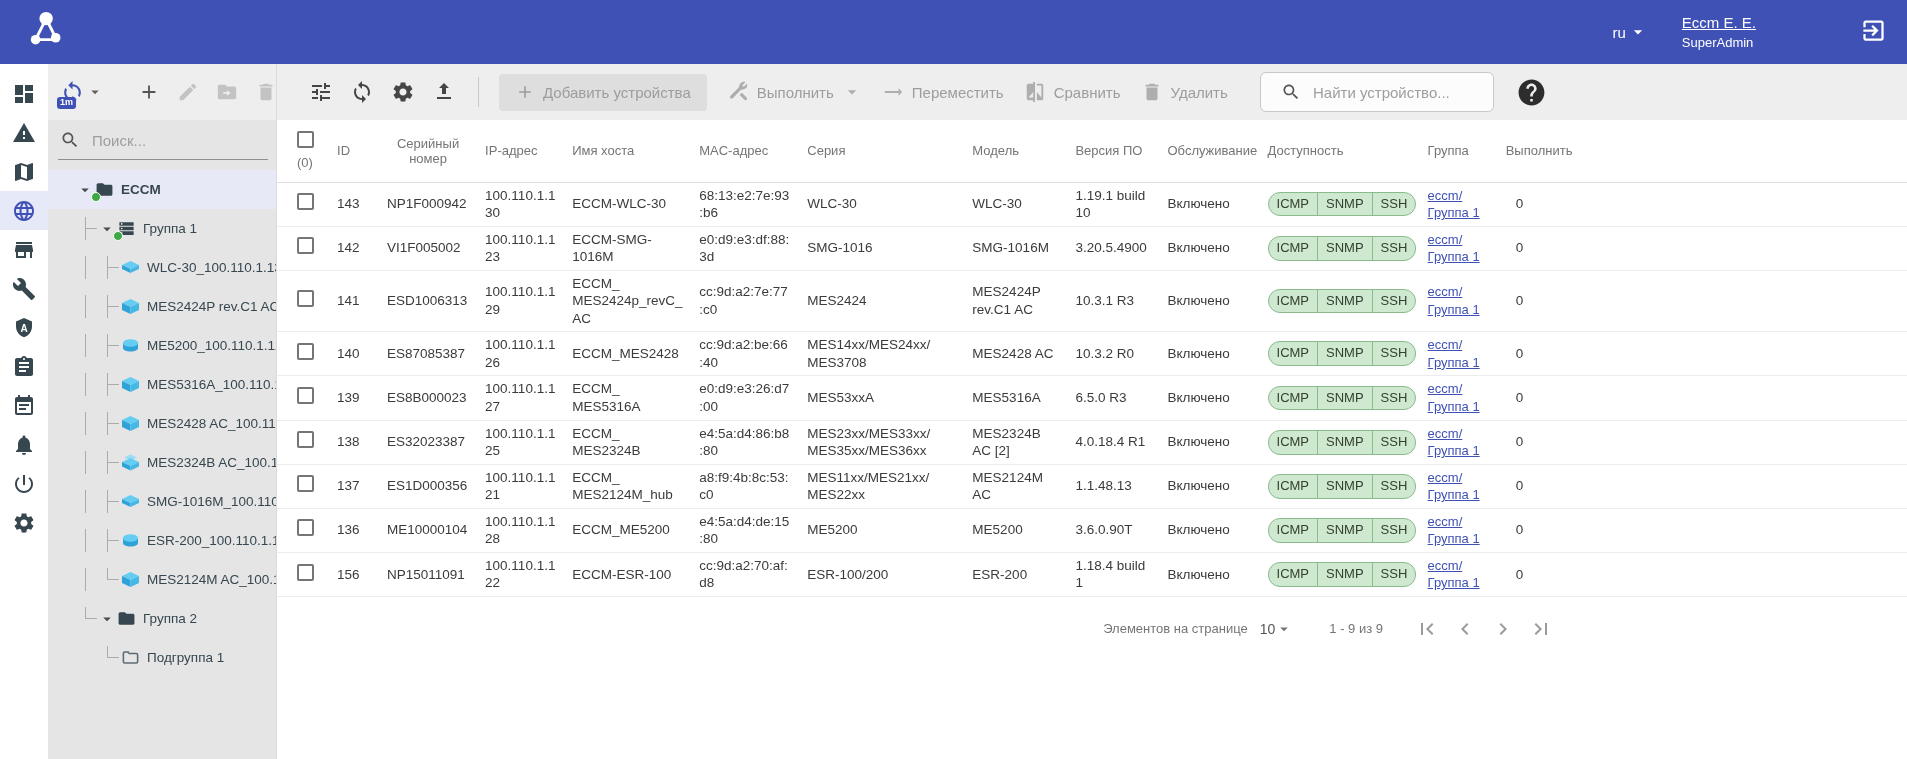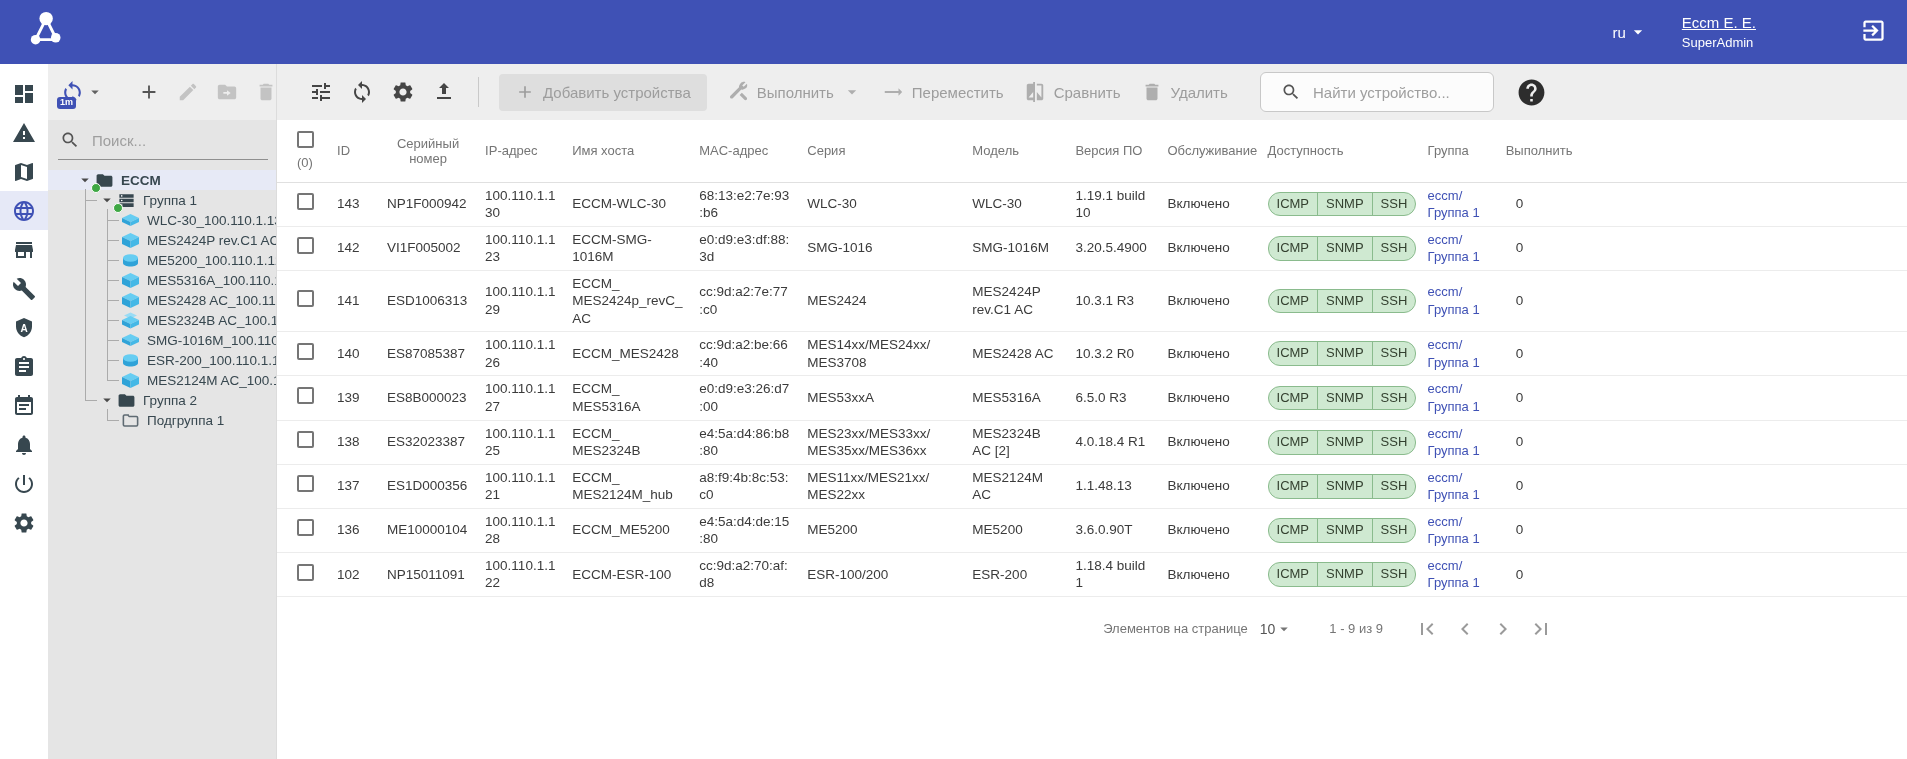--- a/index.html
+++ b/index.html
@@ -40,21 +40,21 @@
   .tt-btn svg{width:22px;height:22px}
   .tt-btn.en svg{fill:#545454}
   .tt-btn.dis svg{fill:#c3c3c3}
 
   .tree-search{display:flex;align-items:center;gap:10px;margin:10px 8px 0 10px;padding:0 2px 9px 2px;border-bottom:1px solid #8f8f8f}
   .tree-search svg{width:20px;height:20px;fill:#545454;flex:none}
   .tree-search input{border:0;outline:0;font-size:15px;width:100%;color:#333;background:transparent;font-family:inherit}
   .tree-search input::placeholder{color:#9e9e9e}
 
   .tree{padding-top:10px;font-size:13.5px;color:#37474f;flex:1;overflow:hidden}
-  .trow{height:20px;display:flex;align-items:center;padding-left:8px;cursor:pointer;white-space:nowrap}
+  .trow{height:39px;display:flex;align-items:center;padding-left:8px;cursor:pointer;white-space:nowrap}
   .trow.selected{background:#e7eaf6}
   .trow.root .t-label{font-weight:bold}
   .tsp{width:20px;flex:none;height:23px}
   .tc{width:22px;height:23px;flex:none;position:relative}
   .tc.v::before{content:"";position:absolute;left:9px;top:0;bottom:0;border-left:1px solid #ababab}
   .tc.v.half::before{bottom:11px}
   .tc.dash::after{content:"";position:absolute;left:10px;right:1px;top:11px;border-top:1px solid #ababab}
   .t-caret{width:18px;height:18px;fill:#4a4a4a;flex:none}
   .t-icon{flex:none;margin:0 7px 0 1px;position:relative;display:flex}
   .t-icon.dot::after{content:"";position:absolute;left:-4px;bottom:-3px;width:8px;height:8px;border-radius:50%;background:#3fa844;border:1.5px solid #fff}
@@ -83,21 +83,21 @@
   .tbl{width:100%;border-collapse:collapse;table-layout:fixed}
   .tbl thead th{height:62px;font-size:13px;color:#757575;font-weight:normal;text-align:left;padding:6px 8px;border-bottom:1px solid #e0e0e0;vertical-align:middle}
   .tbl thead th.center{text-align:center}
   .tbl tbody td{height:43px;padding:4px 8px;border-bottom:1px solid #ececec;font-size:13.5px;color:#3b3b3b;vertical-align:middle;overflow-wrap:break-word;word-break:break-word;line-height:1.3}
   .th-check,.td-check{padding-left:20px !important}
   .cb{width:17px;height:17px;border:2px solid #757575;border-radius:2px;display:inline-block;background:#fff;cursor:pointer}
   .count{display:block;font-size:13px;color:#757575;margin-top:4px}
   .badges{display:inline-flex;border:1px solid #8abb8d;border-radius:12px;background:#cfe9d1;overflow:hidden}
   .badges span{padding:3px 8px;font-size:13px;color:#33402f;border-left:1px solid #8abb8d;white-space:nowrap}
   .badges span:first-child{border-left:0}
-  .glink{color:#3f51b5;font-weight:500;font-size:13px;line-height:1.35;display:inline-block;cursor:pointer}
+  .glink{color:#3f51b5;font-weight:500;text-decoration:underline;font-size:13px;line-height:1.35;display:inline-block;cursor:pointer}
   .td-prob{padding-left:18px !important}
 
   
   .tfooter{display:flex;align-items:center;justify-content:flex-end;gap:10px;color:#757575;font-size:13px;padding:20px 354px 0 0}
   .per-page{display:flex;align-items:center;gap:12px}
   .pp-val{display:flex;align-items:center;gap:0;color:#555;font-size:14px;cursor:pointer}
   .pp-val svg{width:18px;height:18px;fill:#757575}
   .range{margin:0 22px 0 26px}
   .pag{display:flex;gap:14px}
   .pag button{background:none;border:none;padding:0;cursor:default;display:flex}
@@ -676,21 +676,21 @@
                   <span>ICMP</span>
                   <span>SNMP</span>
                   <span>SSH</span>
                 </span></td>
               <td><span class="glink">eccm/<br>Группа 1</span></td>
               <td class="td-prob">0</td>
               <td></td>
             </tr>
             <tr>
               <td class="td-check"><span class="cb"></span></td>
-              <td>102</td>
+              <td>156</td>
               <td>NP15011091</td>
               <td>100.110.1.122</td>
               <td>ECCM-ESR-100</td>
               <td>cc:9d:a2:70:af:d8</td>
               <td>ESR-100/​200</td>
               <td>ESR-200</td>
               <td>1.18.4 build 1</td>
               <td>Включено</td>
               <td><span class="badges">
                   <span>ICMP</span>

